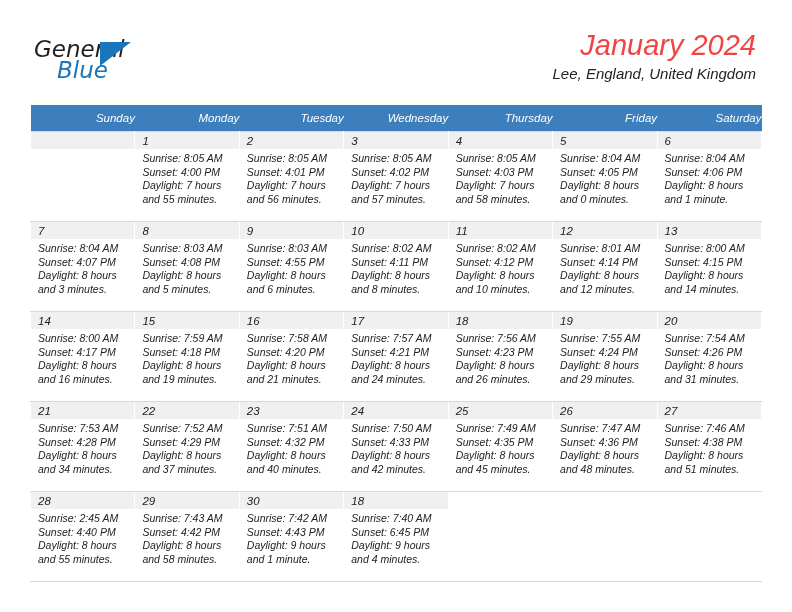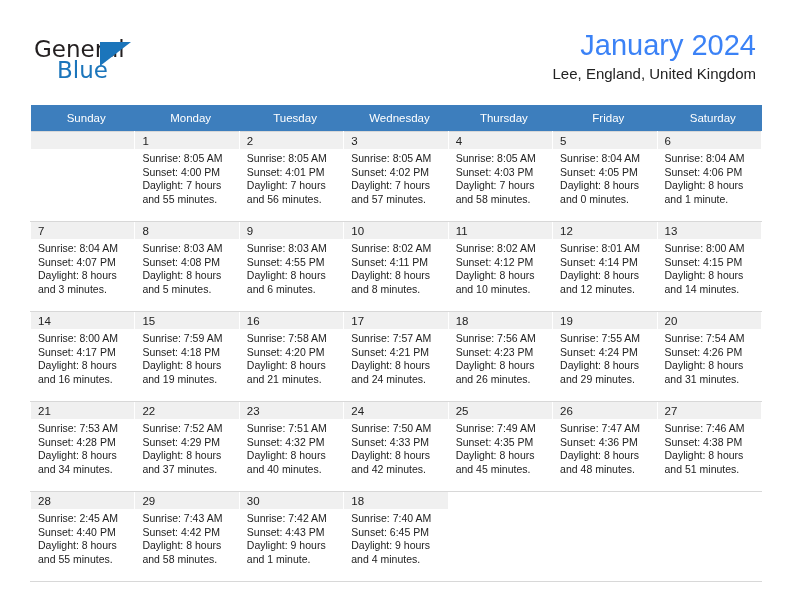--- a/index.html
+++ b/index.html
@@ -12,20 +12,21 @@
     height: 612px;
     font-family: "Liberation Sans", sans-serif;
     color: #000000;
     overflow: hidden;
   }
   .page {
     position: relative;
     width: 768px;
     height: 612px;
     box-sizing: border-box;
+    font-style: italic;
   }
 
   
   .header {
     position: absolute;
     left: 0;
     top: 0;
     width: 792px;
     height: 100px;
   }
@@ -66,21 +67,21 @@
   }
 
   .title-block {
     position: absolute;
     right: 36px;
     top: 28px;
     text-align: right;
   }
   .month-title {
     font-size: 29px;
-    color: #3b82f6;
+    color: #ef4444;
     font-family: "Liberation Sans", sans-serif;
     font-weight: 400;
     line-height: 34px;
     white-space: nowrap;
   }
   .location-subtitle {
     margin-top: 3px;
     font-size: 15px;
     color: #222222;
     font-family: "Liberation Sans", sans-serif;
@@ -96,21 +97,21 @@
     top: 105px;
     width: 732px;
     border-collapse: collapse;
     table-layout: fixed;
   }
   .calendar th {
     background: #3d7ebd;
     color: #ffffff;
     font-size: 11.5px;
     font-weight: 400;
-    text-align: center;
+    text-align: right;
     padding: 5px 0 5px 7px;
     height: 16px;
     font-family: "Liberation Sans", sans-serif;
     border: none;
   }
   .calendar td {
     vertical-align: top;
     padding: 0;
     height: 89px;
     border-left: 1px solid #ffffff;

